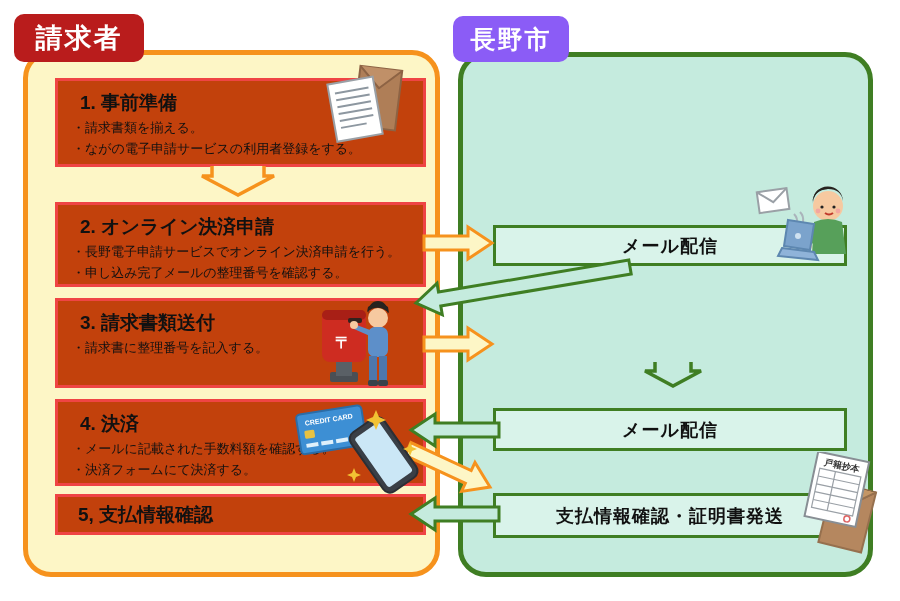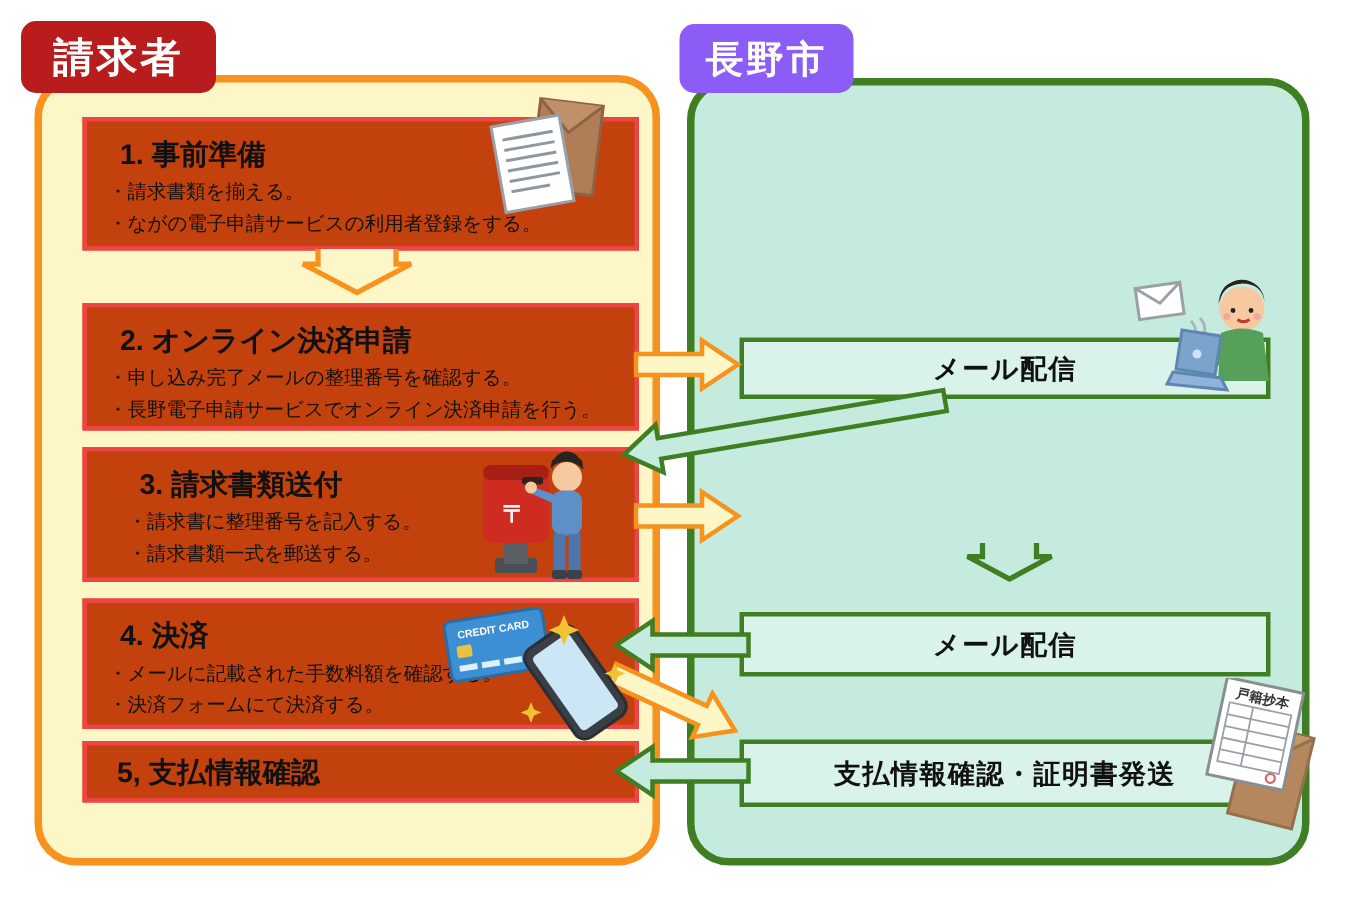--- a/index.html
+++ b/index.html
@@ -16,21 +16,21 @@
   .tab-left{left:14px;top:14px;width:130px;height:48px;background:#b91c1c;font-size:27px;font-family:Liberation Serif, serif;}
   .tab-right{left:453px;top:16px;width:116px;height:46px;background:#8b5cf6;font-size:25px;}
   
   .stepbox{position:absolute;box-sizing:border-box;left:55px;width:371px;background:#c2410c;
            border:3px solid #ef4444;z-index:2;}
   .stepbox .title{font-size:19px;font-weight:bold;margin:9px 0 4px 22px;}
   .stepbox .bullets{margin-left:14px;}
   .stepbox .bullets p{margin:0 0 6px 0;font-size:13px;font-weight:normal;line-height:15px;}
   #box-prep{top:78px;height:89px;}
   #box-apply{top:202px;height:85px;}
-  #box-send{top:298px;height:90px;padding-left:13px;}
+  #box-send{top:298px;height:90px;}
   #box-payment{top:399px;height:87px;}
   #box-receipt{top:494px;height:41px;display:flex;align-items:center;}
   #box-receipt .title{margin:0 0 0 20px;}
   
   .citybox{position:absolute;box-sizing:border-box;left:493px;width:354px;background:#D9F3EA;
            border:3px solid #3F7E23;z-index:2;display:flex;align-items:center;justify-content:center;
            font-size:18px;font-weight:bold;letter-spacing:1px;}
   #box-mail1{top:225px;height:41px;}
   #box-receive{top:320px;height:44px;}
   #box-mail2{top:408px;height:43px;}
@@ -54,30 +54,29 @@
     <div class="title">1. 事前準備</div>
     <div class="bullets">
       <p>・請求書類を揃える。</p>
       <p>・ながの電子申請サービスの利用者登録をする。</p>
     </div>
   </div>
 
   <div class="stepbox" id="box-apply">
     <div class="title">2. オンライン決済申請</div>
     <div class="bullets">
+      <p>・長野電子申請サービスでオンライン決済申請を行う。</p>
       <p>・申し込み完了メールの整理番号を確認する。</p>
-      <p>・長野電子申請サービスでオンライン決済申請を行う。</p>
     </div>
   </div>
 
   <div class="stepbox" id="box-send">
     <div class="title">3. 請求書類送付</div>
     <div class="bullets">
       <p>・請求書に整理番号を記入する。</p>
-      <p>・請求書類一式を郵送する。</p>
     </div>
   </div>
 
   <div class="stepbox" id="box-payment">
     <div class="title">4. 決済</div>
     <div class="bullets">
       <p>・メールに記載された手数料額を確認する。</p>
       <p>・決済フォームにて決済する。</p>
     </div>
   </div>

